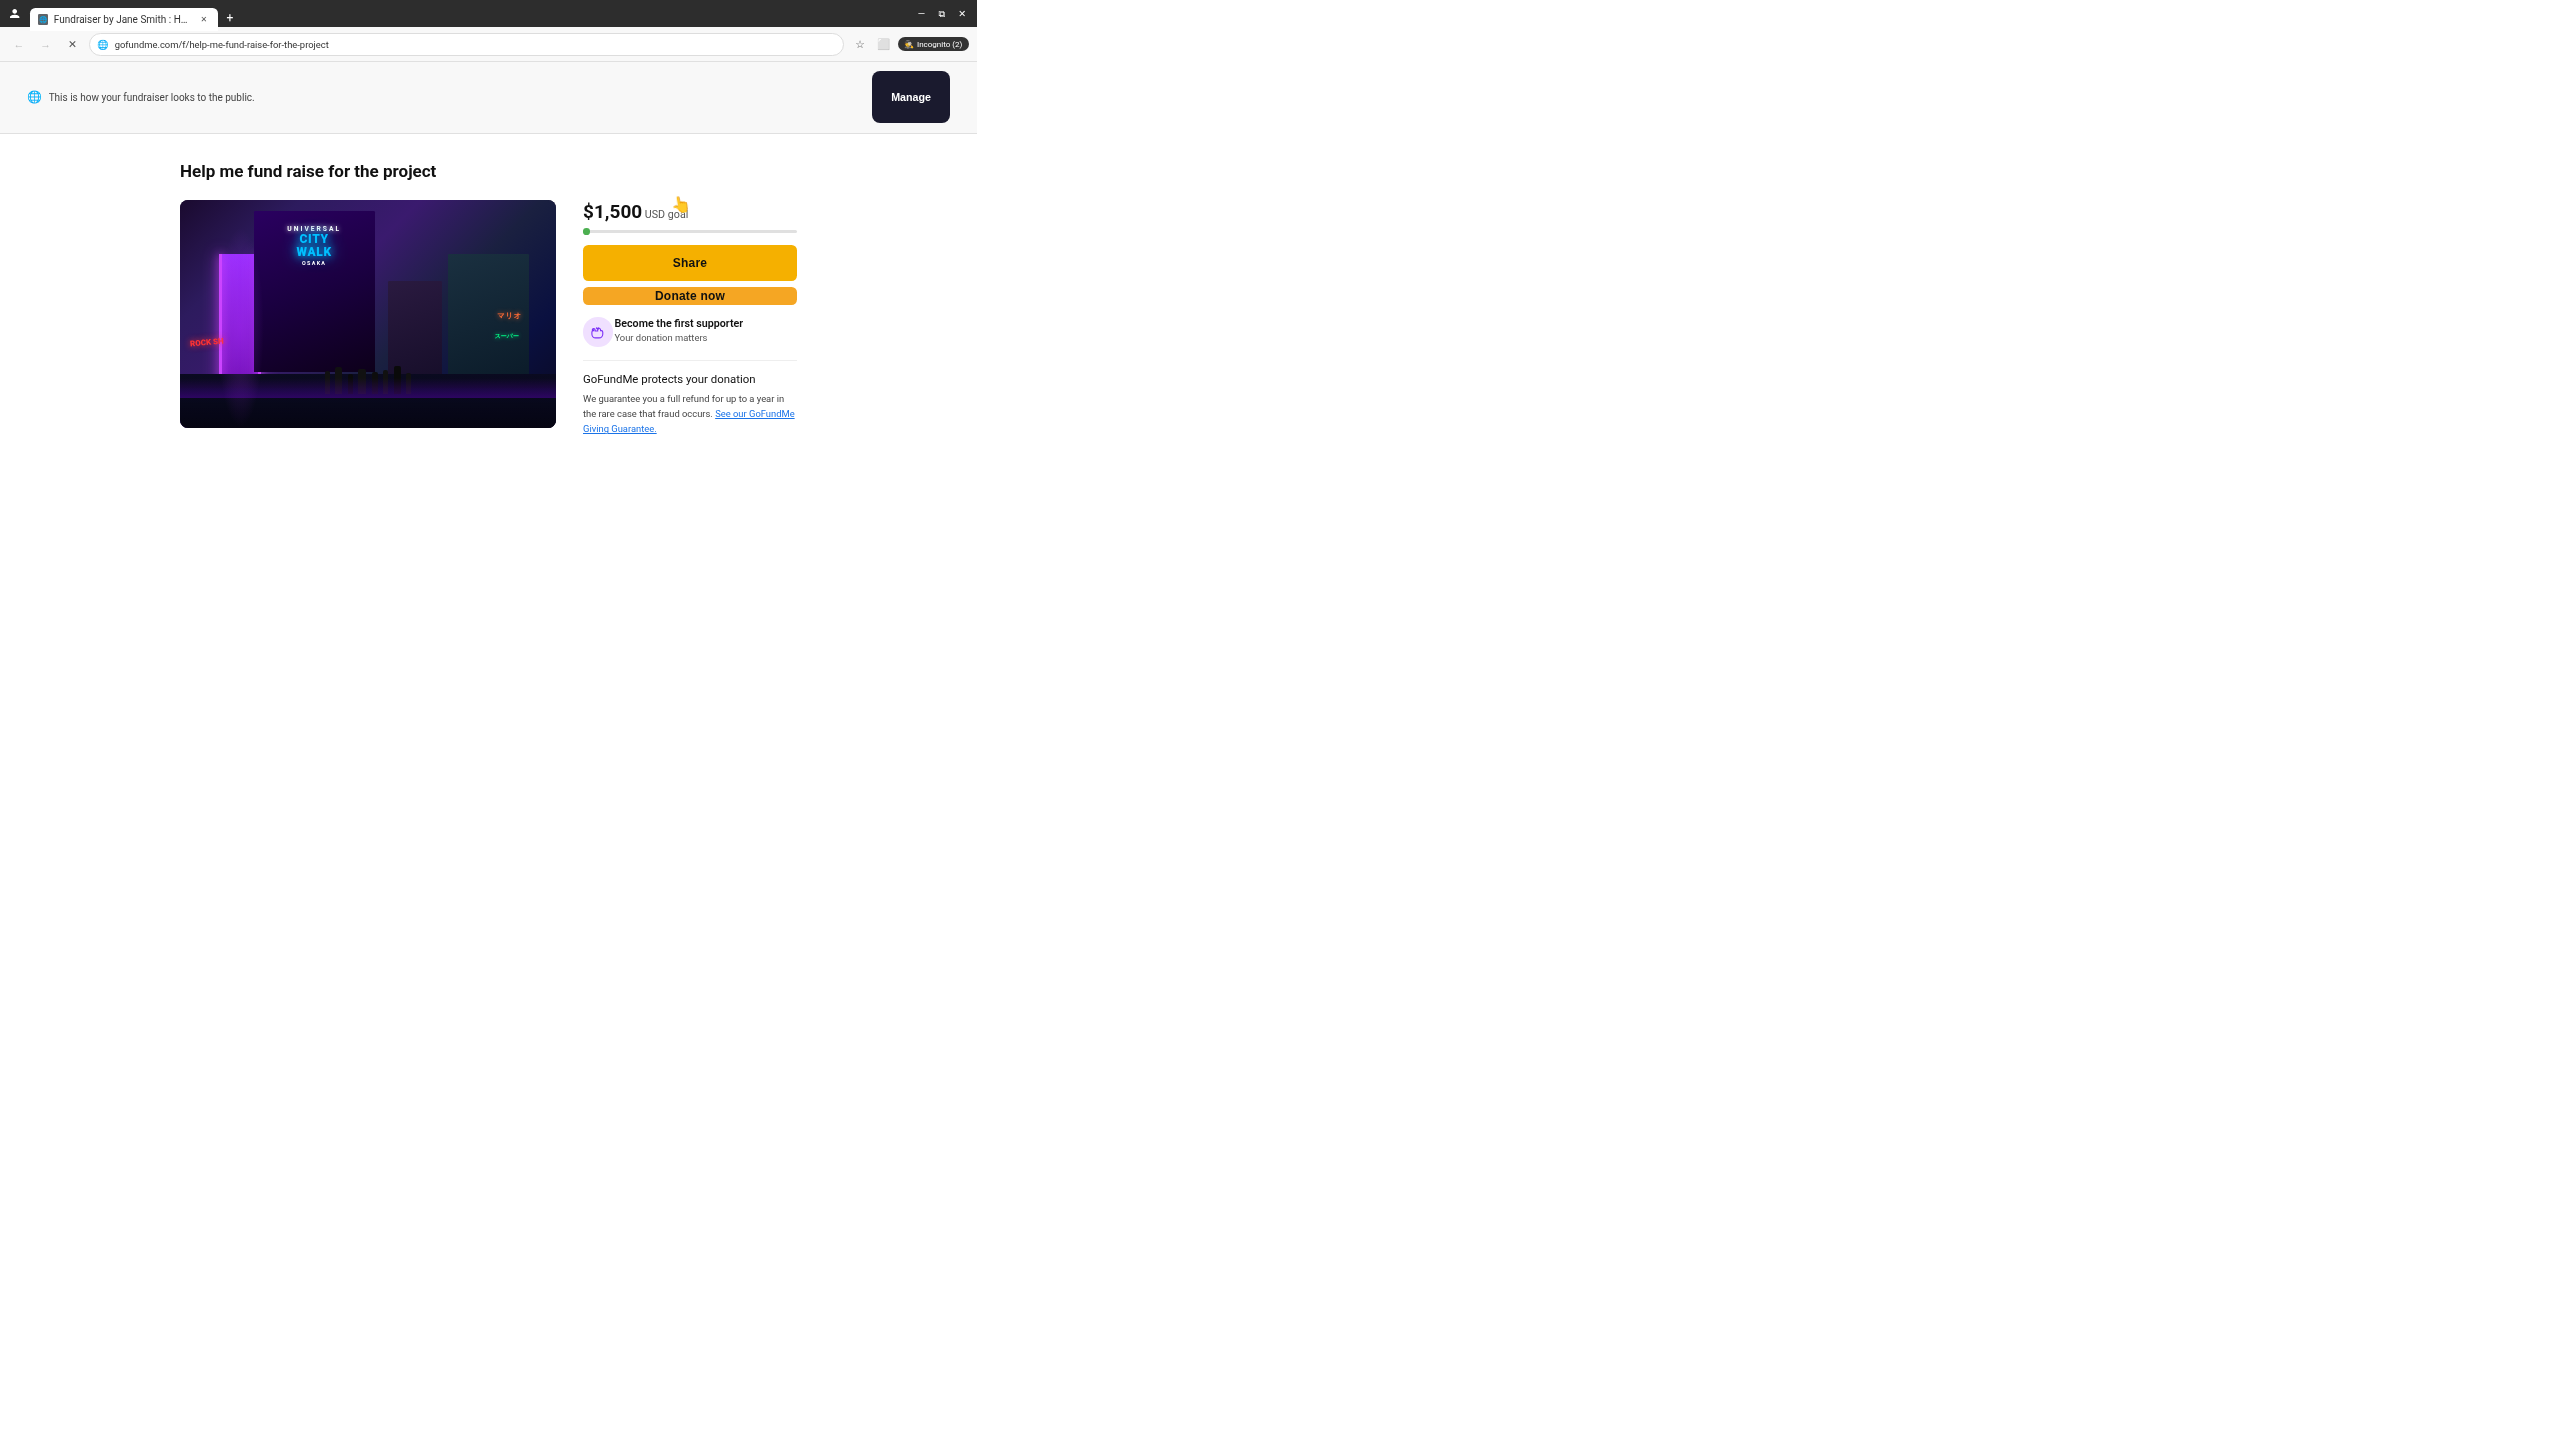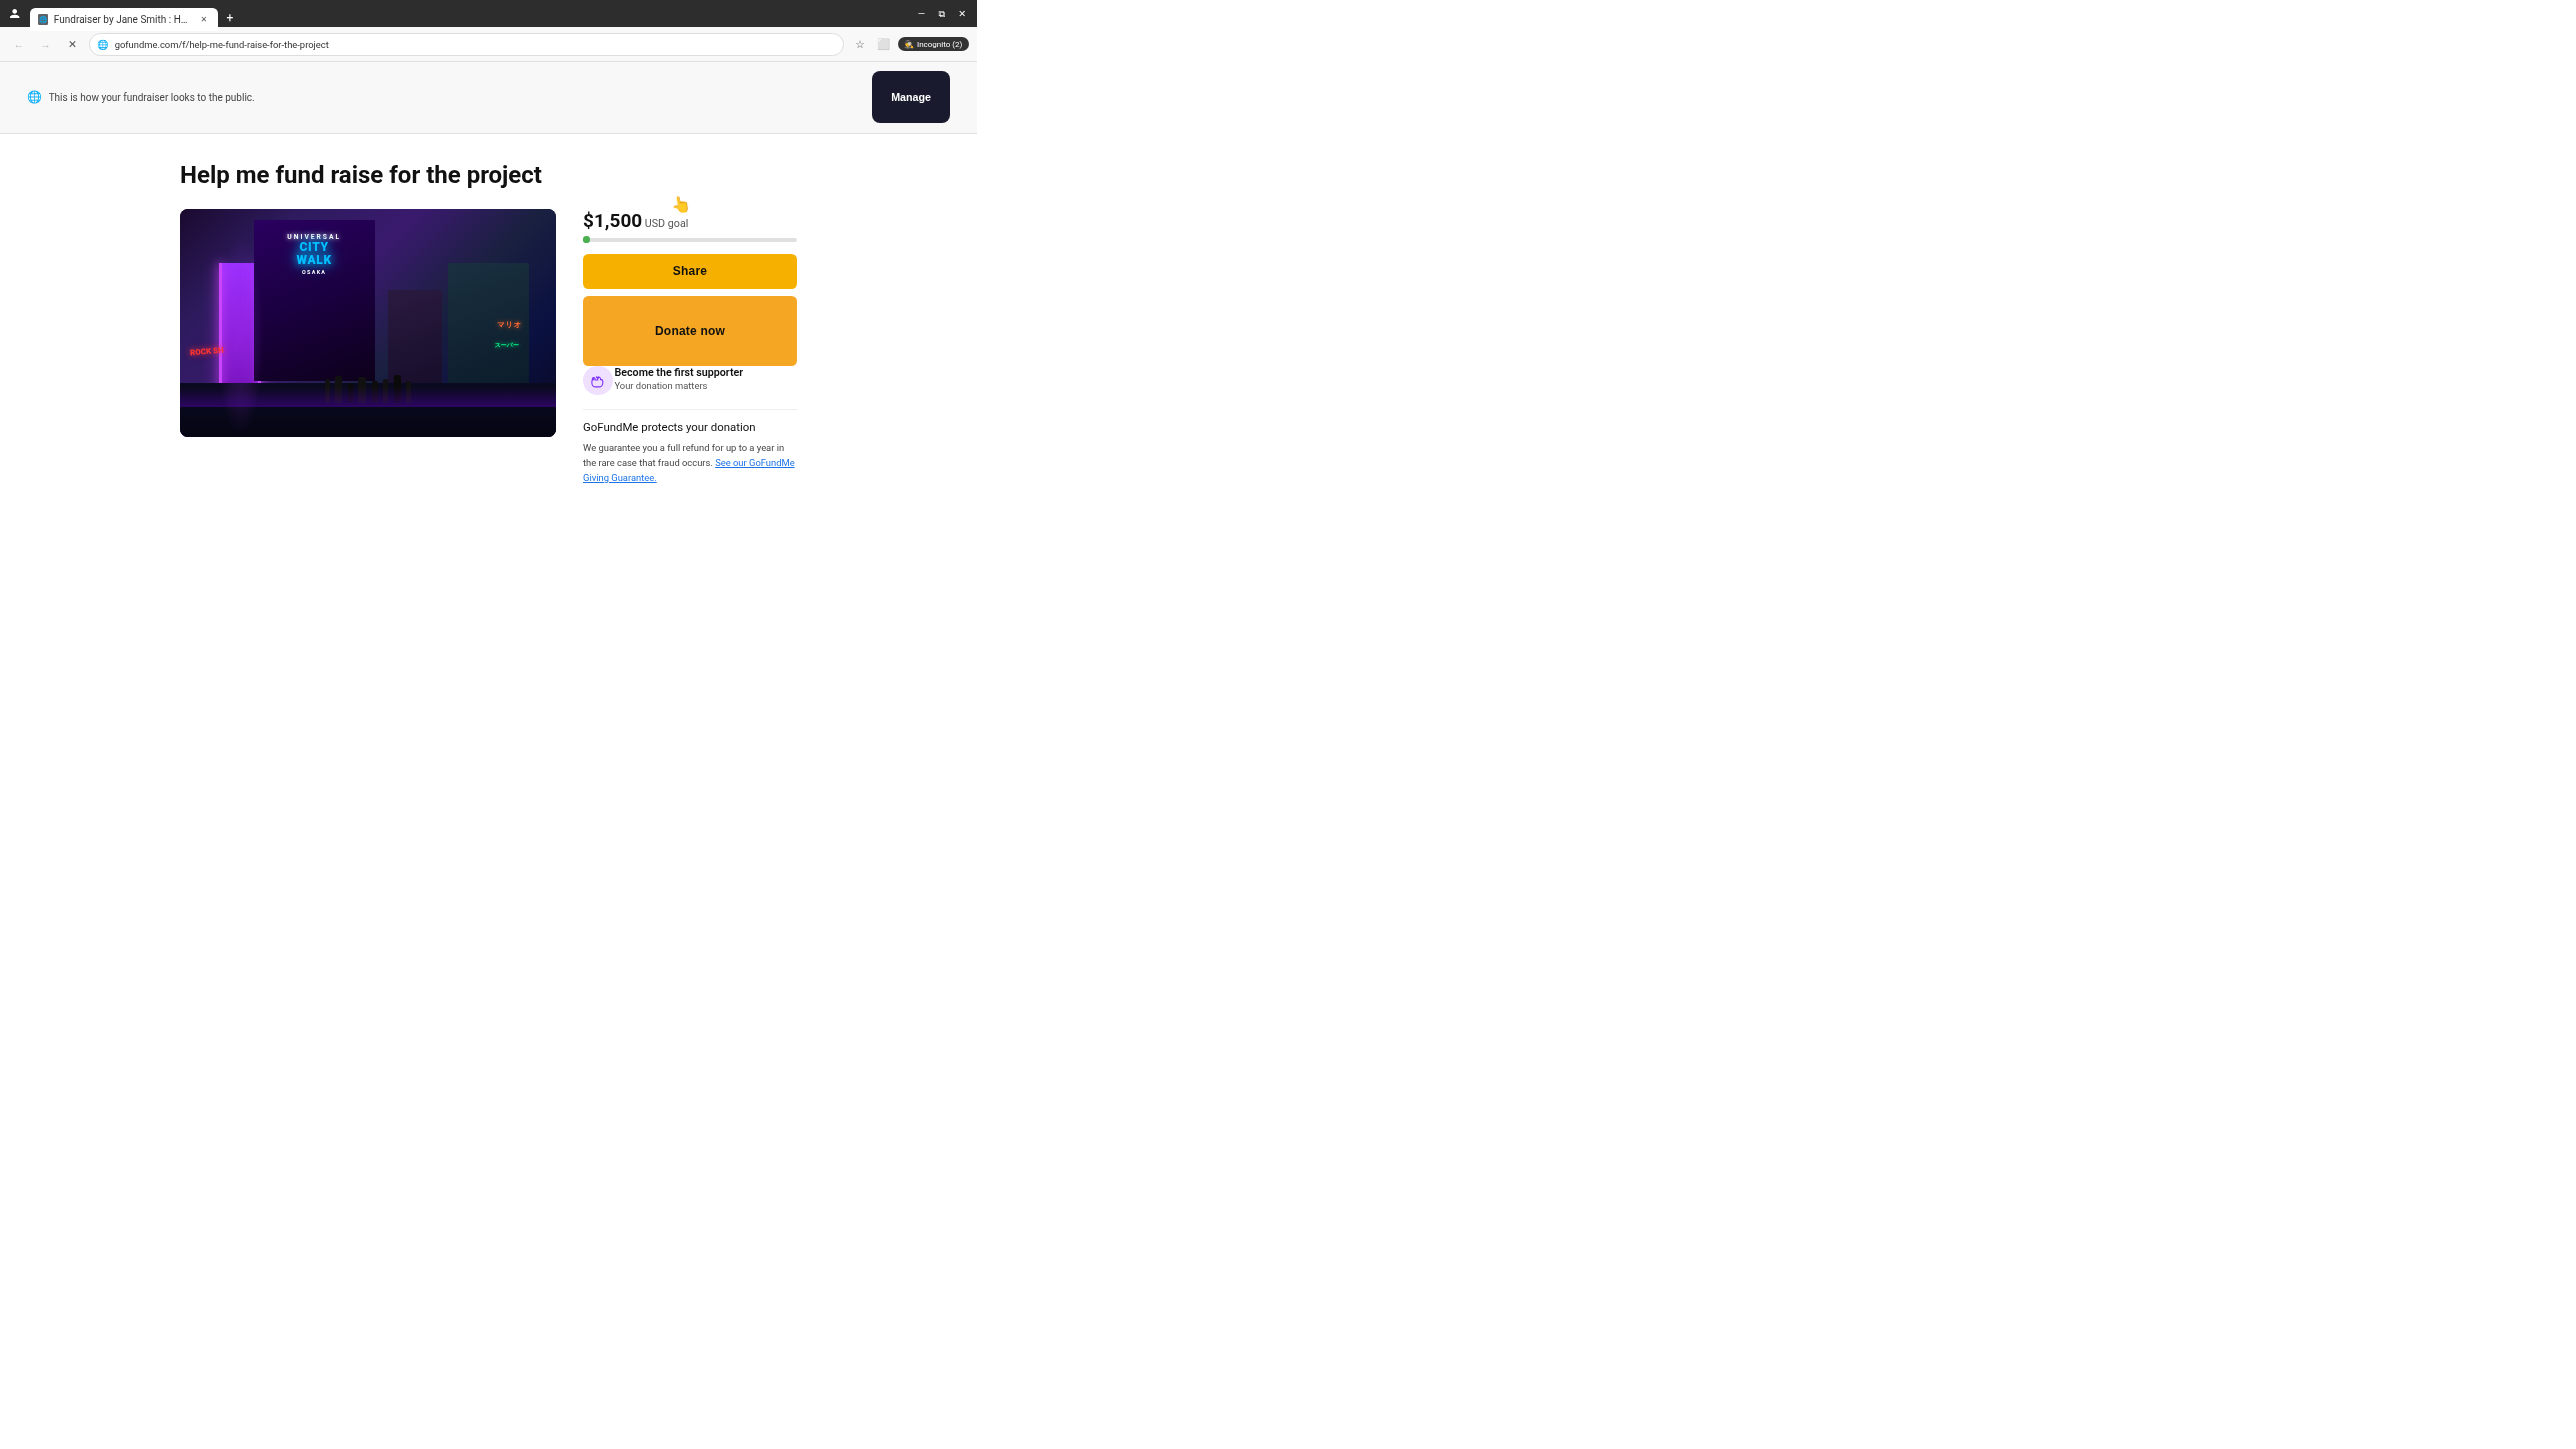--- a/index.html
+++ b/index.html
@@ -212,21 +212,21 @@
       cursor: pointer;
     }
 
     
     .page-content {
       max-width: 671px;
       margin: 0 auto;
       padding: 27px 27px 0;
     }
     .fundraiser-title {
-      font-size: 24px;
+      font-size: 17px;
       font-weight: 700;
       color: #111;
       margin-bottom: 19px;
       line-height: 1.2;
     }
 
     .content-layout {
       display: flex;
       gap: 27px;
       align-items: flex-start;
@@ -304,28 +304,29 @@
       border-radius: 5.4px;
       font-size: 12px;
       font-weight: 700;
       cursor: pointer;
       margin-bottom: 6.7px;
       letter-spacing: 0.2px;
     }
 
     .donate-btn {
       width: 100%;
-      padding: 28px;
+      padding: 2px;
       background: #f5a623;
       color: #111;
       border: none;
       border-radius: 5.4px;
       font-size: 12px;
       font-weight: 700;
       cursor: pointer;
+      margin-bottom: 12px;
       letter-spacing: 0.2px;
     }
 
     .supporter-section {
       display: flex;
       align-items: flex-start;
       gap: 2px;
       margin-bottom: 13.4px;
     }
     .supporter-icon {

